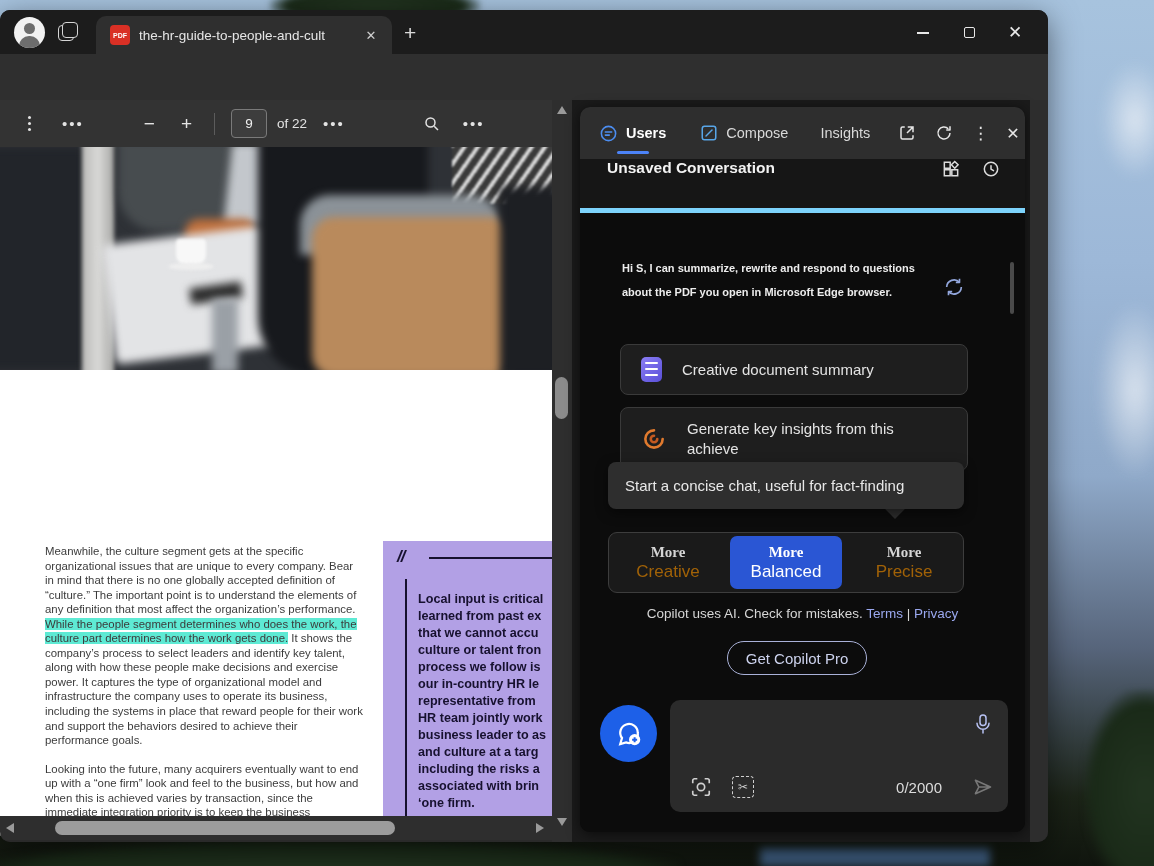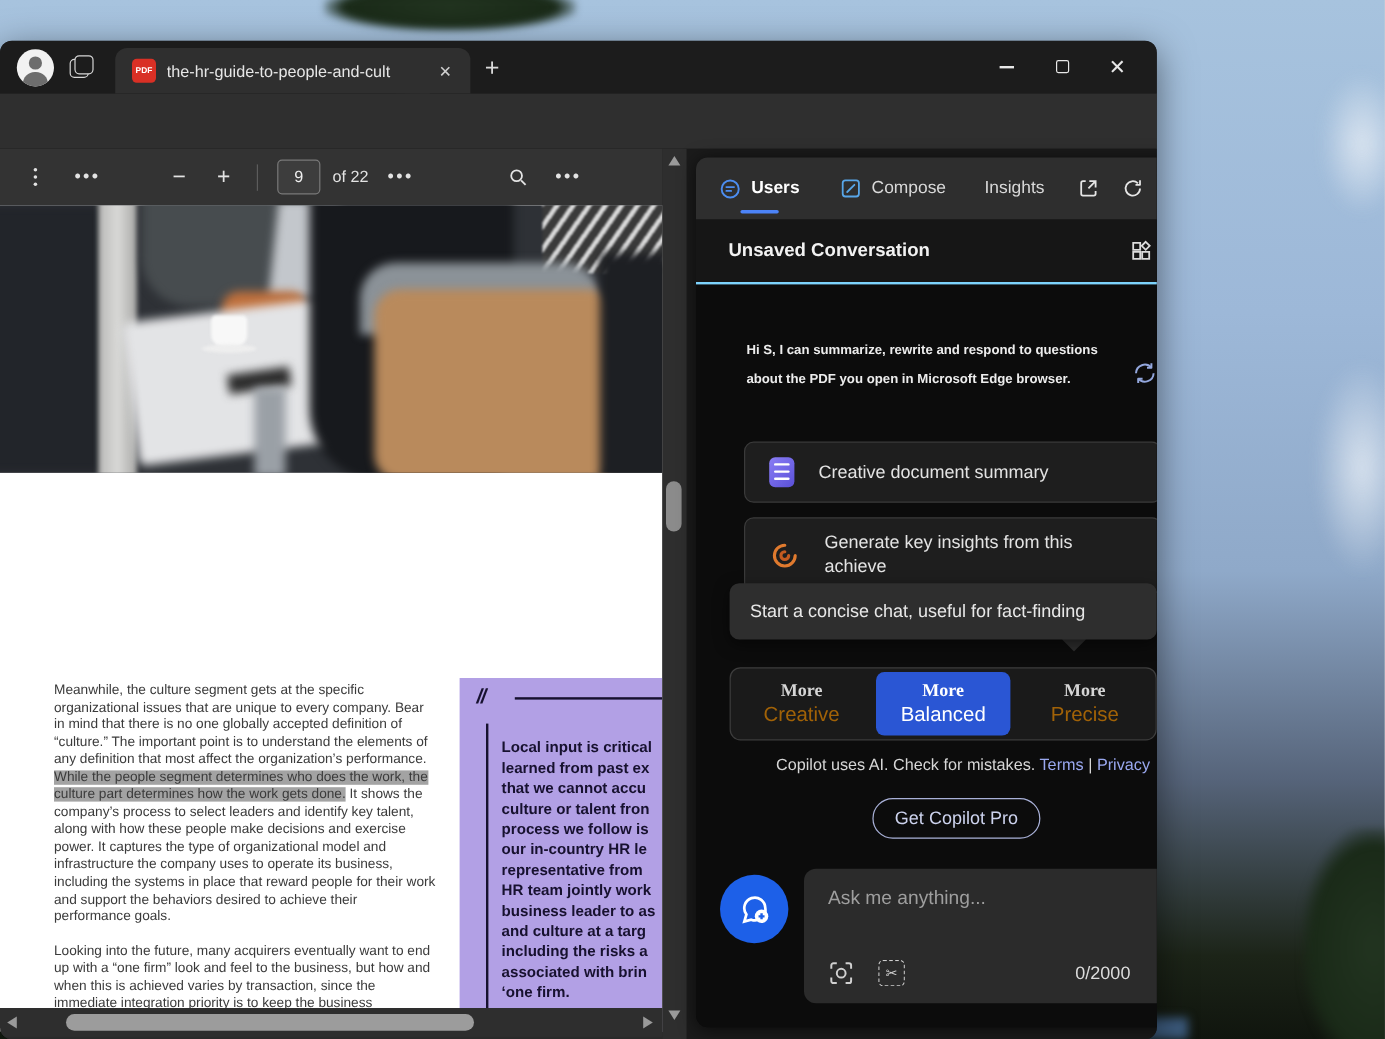--- a/index.html
+++ b/index.html
@@ -6,21 +6,21 @@
   html,body { width:1154px; height:866px; overflow:hidden; font-family:"Liberation Sans",sans-serif; }
   .abs { position:absolute; }
 
   
   .desktop { position:relative; width:1154px; height:866px;
     background:linear-gradient(180deg,#a7c3de 0%,#9db8d8 30%,#8fa9c9 55%,#56647a 75%,#1c2418 92%,#10150e 100%); }
   .wp-tree { background:radial-gradient(ellipse at center,#223420 0%,#1a2a18 60%,transparent 75%); filter:blur(3px); }
   .wp-cloud { background:radial-gradient(ellipse at center,#e8eef5 0%,transparent 70%); filter:blur(6px); opacity:.8; }
 
   
-  .window { position:absolute; left:0; top:34px; width:964px; height:832px;
+  .window { position:absolute; left:0; top:10px; width:1048px; height:832px;
     background:#1c1c1c; border-radius:10px; overflow:hidden; box-shadow:0 8px 30px rgba(0,0,0,.5); }
 
   
   .tabbar { position:absolute; left:0; top:0; width:100%; height:44px; background:#1c1c1c; }
   .avatar { left:14px; top:7px; width:31px; height:31px; border-radius:50%; background:#f2f2f2; overflow:hidden; }
   .avatar .head { left:10px; top:6px; width:11px; height:11px; border-radius:50%; background:#6d6d6d; position:absolute; }
   .avatar .body { left:5px; top:19px; width:21px; height:14px; border-radius:10px 10px 0 0; background:#6d6d6d; position:absolute; }
   .workspaces { left:58px; top:12px; width:22px; height:21px; }
   .workspaces i { position:absolute; border:1.8px solid #d6d6d6; border-radius:4px; width:16px; height:16px; background:#1c1c1c; }
   .workspaces i.b1 { left:0; top:3px; }
@@ -89,21 +89,21 @@
   .ph-leg { left:212px; top:152px; width:26px; height:75px; background:#9aa0a6; }
   .ph-fg { left:258px; top:-10px; width:170px; height:240px; background:#17191d; border-radius:0 0 30px 60px; }
   .ph-chairframe { left:300px; top:48px; width:200px; height:60px; background:#8b9298; border-radius:30px 30px 0 0; }
   .ph-chair { left:312px; top:70px; width:200px; height:160px; background:#b98a5c; border-radius:22px; }
   .ph-blinds { left:452px; top:-5px; width:105px; height:62px;
     background:repeating-linear-gradient(125deg,#d8d8d8 0 4px,#3a3a3a 4px 11px); filter:blur(1px)!important; }
   .ph-darkright { left:500px; top:40px; width:60px; height:190px; background:#1d1f23; }
 
   .pdftext { position:absolute; left:45px; top:397px; width:318px; color:#3b3b3b; font-size:11.4px; line-height:14.55px; text-align:left; }
   .pdftext p + p { margin-top:14px; }
-  .hl { background:#a3a3a3; }
+  .hl { background:#5eead4; }
 
   .quote { position:absolute; left:383px; top:394px; width:169px; height:348px; background:#b2a0e5; }
   .qmark { position:absolute; left:14px; top:6px; color:#17112f; font-weight:bold; font-style:italic; font-size:17px; letter-spacing:-1px; }
   .qtop { position:absolute; left:46px; top:16px; right:0; height:1.6px; background:#17112f; }
   .qline { position:absolute; left:22px; top:38px; width:2px; bottom:8px; background:#17112f; }
   .qtext { position:absolute; left:35px; top:50px; width:200px; color:#17112f; font-weight:bold; font-size:12.6px; line-height:17px; white-space:pre-line; }
   .qattr { position:absolute; left:35px; top:284px; width:200px; color:#2c2545; font-size:10.2px; line-height:13.5px; white-space:pre-line; }
   .pgfooter { position:absolute; right:6px; bottom:8px; font-size:7.5px; color:#9a9a9a; }
 
   
@@ -119,22 +119,22 @@
 
   
   .panel { position:absolute; left:580px; top:7px; width:445px; height:725px; background:#0d0d0d; border-radius:10px; overflow:hidden;
     box-shadow:0 2px 14px rgba(0,0,0,.6); }
   .phead { position:absolute; left:0; top:0; width:100%; height:52px; background:#2e2e2e; display:flex; align-items:center; }
   .ptab { display:flex; align-items:center; gap:8px; color:#d9d9d9; font-size:14.5px; position:relative; height:100%; }
   .ptab.active { color:#ffffff; font-weight:bold; }
   .underline { position:absolute; left:50%; transform:translateX(-50%); bottom:5px; width:32px; height:3.5px; border-radius:2px; background:#4c83f7; }
   .hico { color:#e6e6e6; display:flex; align-items:center; justify-content:center; }
 
-  .convbar { position:absolute; left:0; top:52px; width:100%; height:54px; background:#161616; border-bottom:2px solid #7dd3fc;
-    display:flex; align-items:center; }
+  .convbar { position:absolute; left:0; top:52px; width:100%; height:54px; background:#161616; border-bottom:5px solid #7dd3fc;
+    display:flex; align-items:flex-start; }
   .convtitle { color:#f2f2f2; font-weight:bold; font-size:15.5px; margin-left:27px; }
 
   .pbody { position:absolute; left:0; top:107px; width:100%; height:618px; background:#0c0c0c; }
   .greet { position:absolute; left:42px; top:42px; width:322px; color:#ededed; font-weight:bold; font-size:11px; line-height:24px; }
   .regen { position:absolute; left:362px; top:62px; }
   .chatscroll { position:absolute; left:430px; top:48px; width:4px; height:52px; background:#4a4a4a; border-radius:2px; }
 
   .card { position:absolute; left:40px; width:348px; background:#1e1e1e; border:1px solid #3a3a3a; border-radius:8px;
     display:flex; align-items:center; padding:0 14px 0 20px; color:#e3e3e3; font-size:15px; }
   .card1 { top:130px; height:51px; }
@@ -486,21 +486,20 @@
 
           <div class="newchat">
             <svg width="30" height="30" viewBox="0 0 24 24" fill="none" stroke="#ffffff" stroke-width="1.8">
               <path d="M19 11a7 7 0 1 0-12.6 4.2L5 20l4.6-1.3A7 7 0 0 0 19 11z"></path>
               <circle cx="16.5" cy="16.5" r="4.5" fill="#ffffff" stroke="none"></circle>
               <path d="M16.5 14.5v4M14.5 16.5h4" stroke="#1d60e8" stroke-width="1.6"></path>
               </svg>
           </div>
 
           <div class="inputbox">
-            <input class="askinput" placeholder="Ask me anything..." style="">
             <span class="micw">
               <svg width="18" height="22" viewBox="0 0 24 28" fill="none" stroke="#b7c1f2" stroke-width="2">
                 <rect x="8" y="2" width="8" height="14" rx="4"></rect>
                   <path d="M4 13a8 8 0 0 0 16 0M12 21v5" stroke-linecap="round"></path>
                 </svg>
             </span>
             <div class="inrow">
               <span>
                 <svg width="22" height="22" viewBox="0 0 24 24" fill="none" stroke="#d0d0d0" stroke-width="1.8">
                   <path d="M3 8V5a2 2 0 0 1 2-2h3M16 3h3a2 2 0 0 1 2 2v3M21 16v3a2 2 0 0 1-2 2h-3M8 21H5a2 2 0 0 1-2-2v-3"></path>

